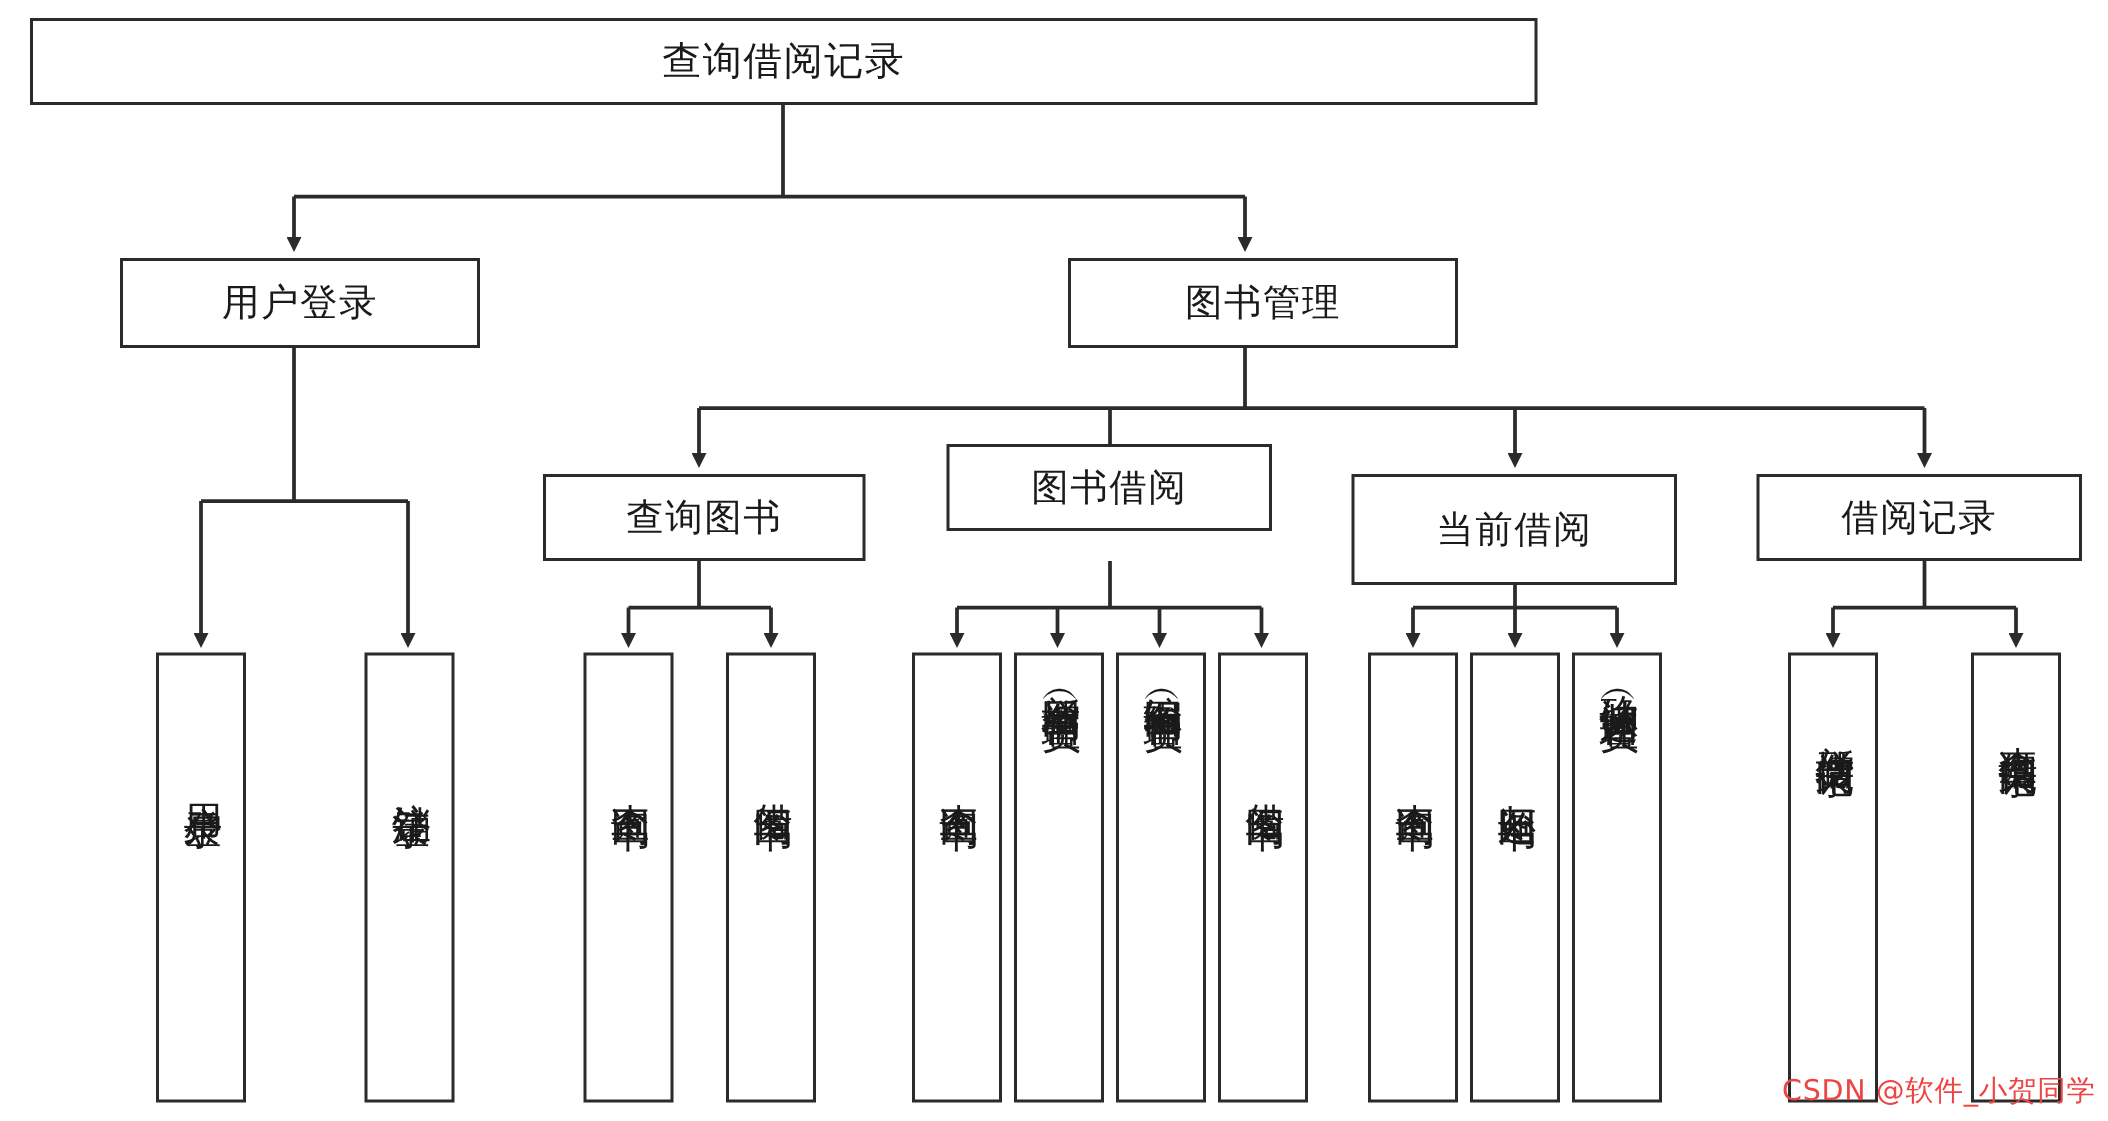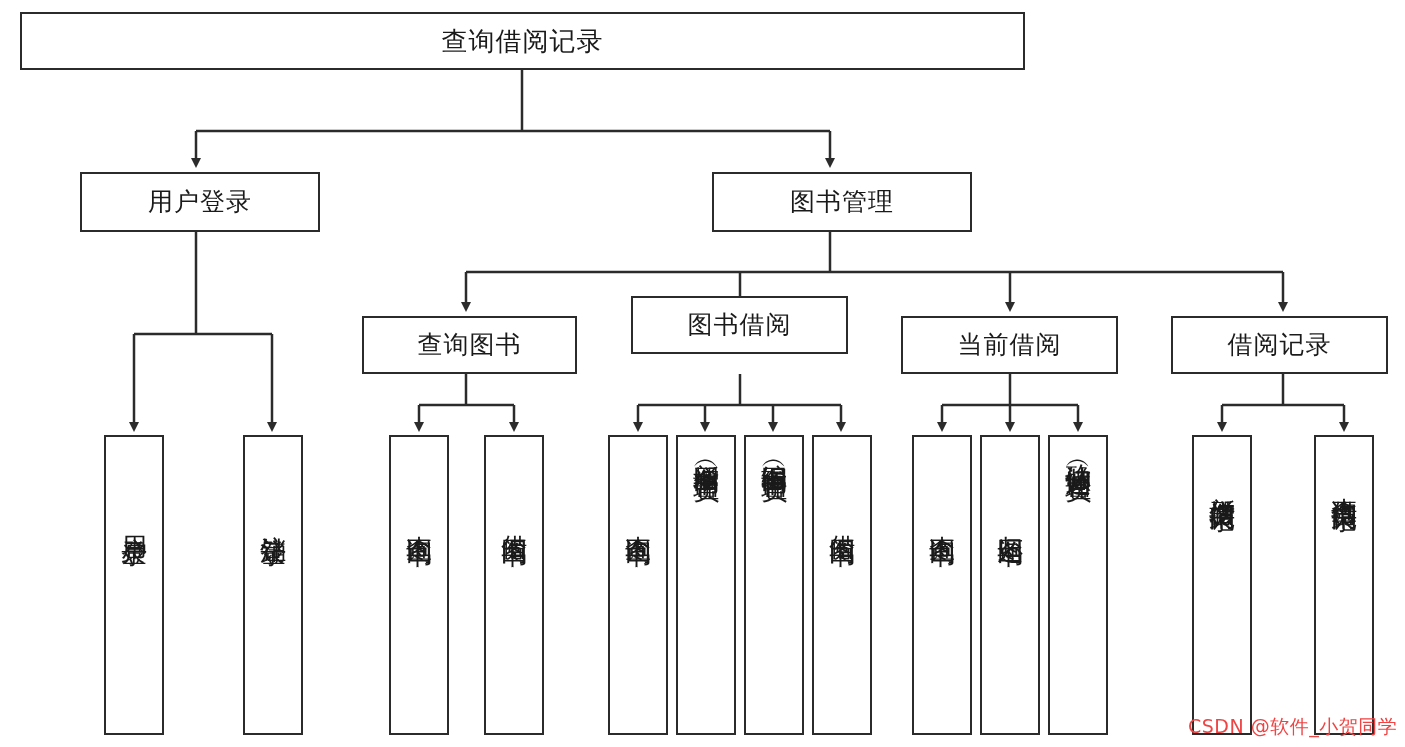--- a/index.html
+++ b/index.html
@@ -138,21 +138,21 @@
   <div class="node h" style="left:712px; top:172px; width:260px; height:60px;">
     <span class="label">图书管理</span>
   </div>
 
   <div class="node h" style="left:362px; top:316px; width:215px; height:58px;">
     <span class="label">查询图书</span>
   </div>
   <div class="node h" style="left:631px; top:296px; width:217px; height:58px;">
     <span class="label">图书借阅</span>
   </div>
-  <div class="node h" style="left:901px; top:316px; width:217px; height:58px;">
+  <div class="node h" style="left:901px; top:316px; width:217px; height:74px;">
     <span class="label">当前借阅</span>
   </div>
   <div class="node h" style="left:1171px; top:316px; width:217px; height:58px;">
     <span class="label">借阅记录</span>
   </div>
 
   <div class="node v" style="left:104px; top:435px; width:60px; height:300px; padding-top:78px;">
     <span class="label">用户登录</span>
   </div>
   <div class="node v" style="left:243px; top:435px; width:60px; height:300px; padding-top:78px;">

